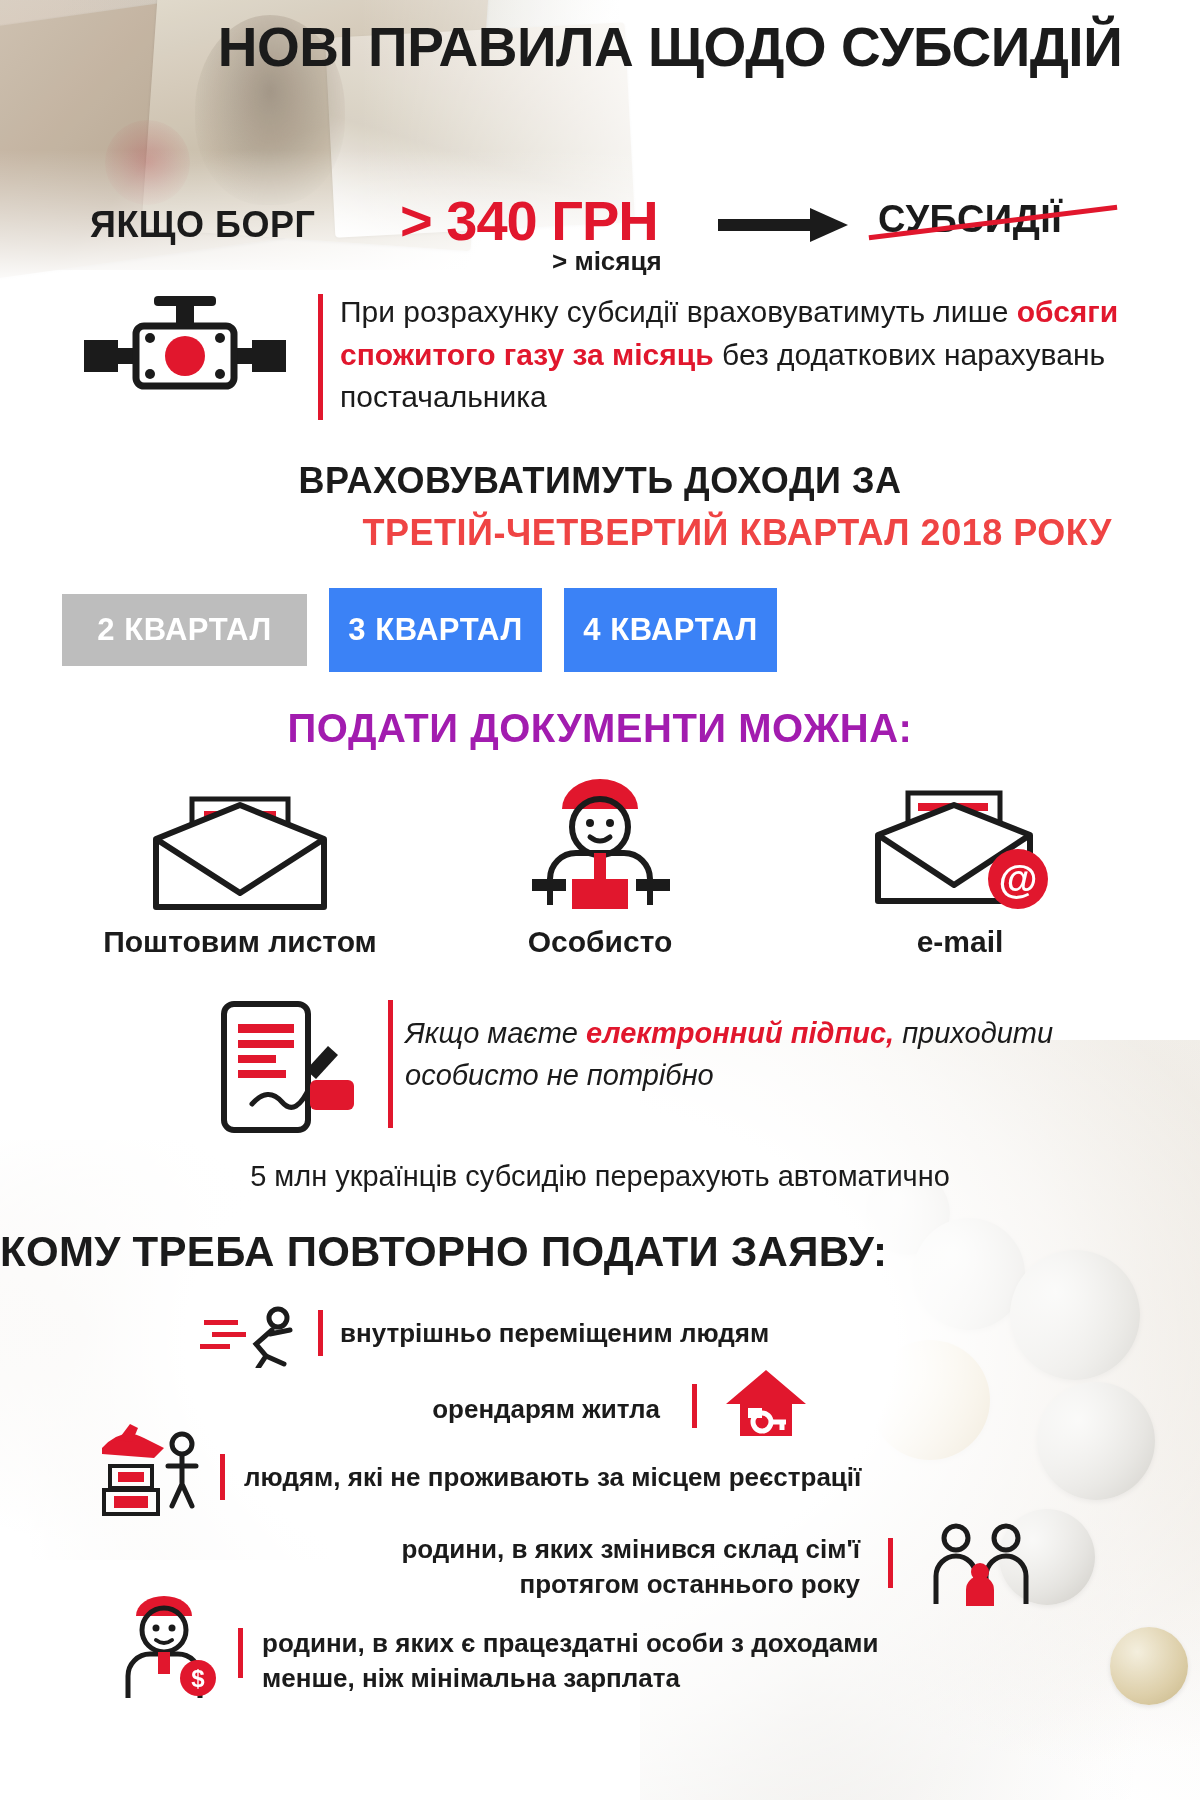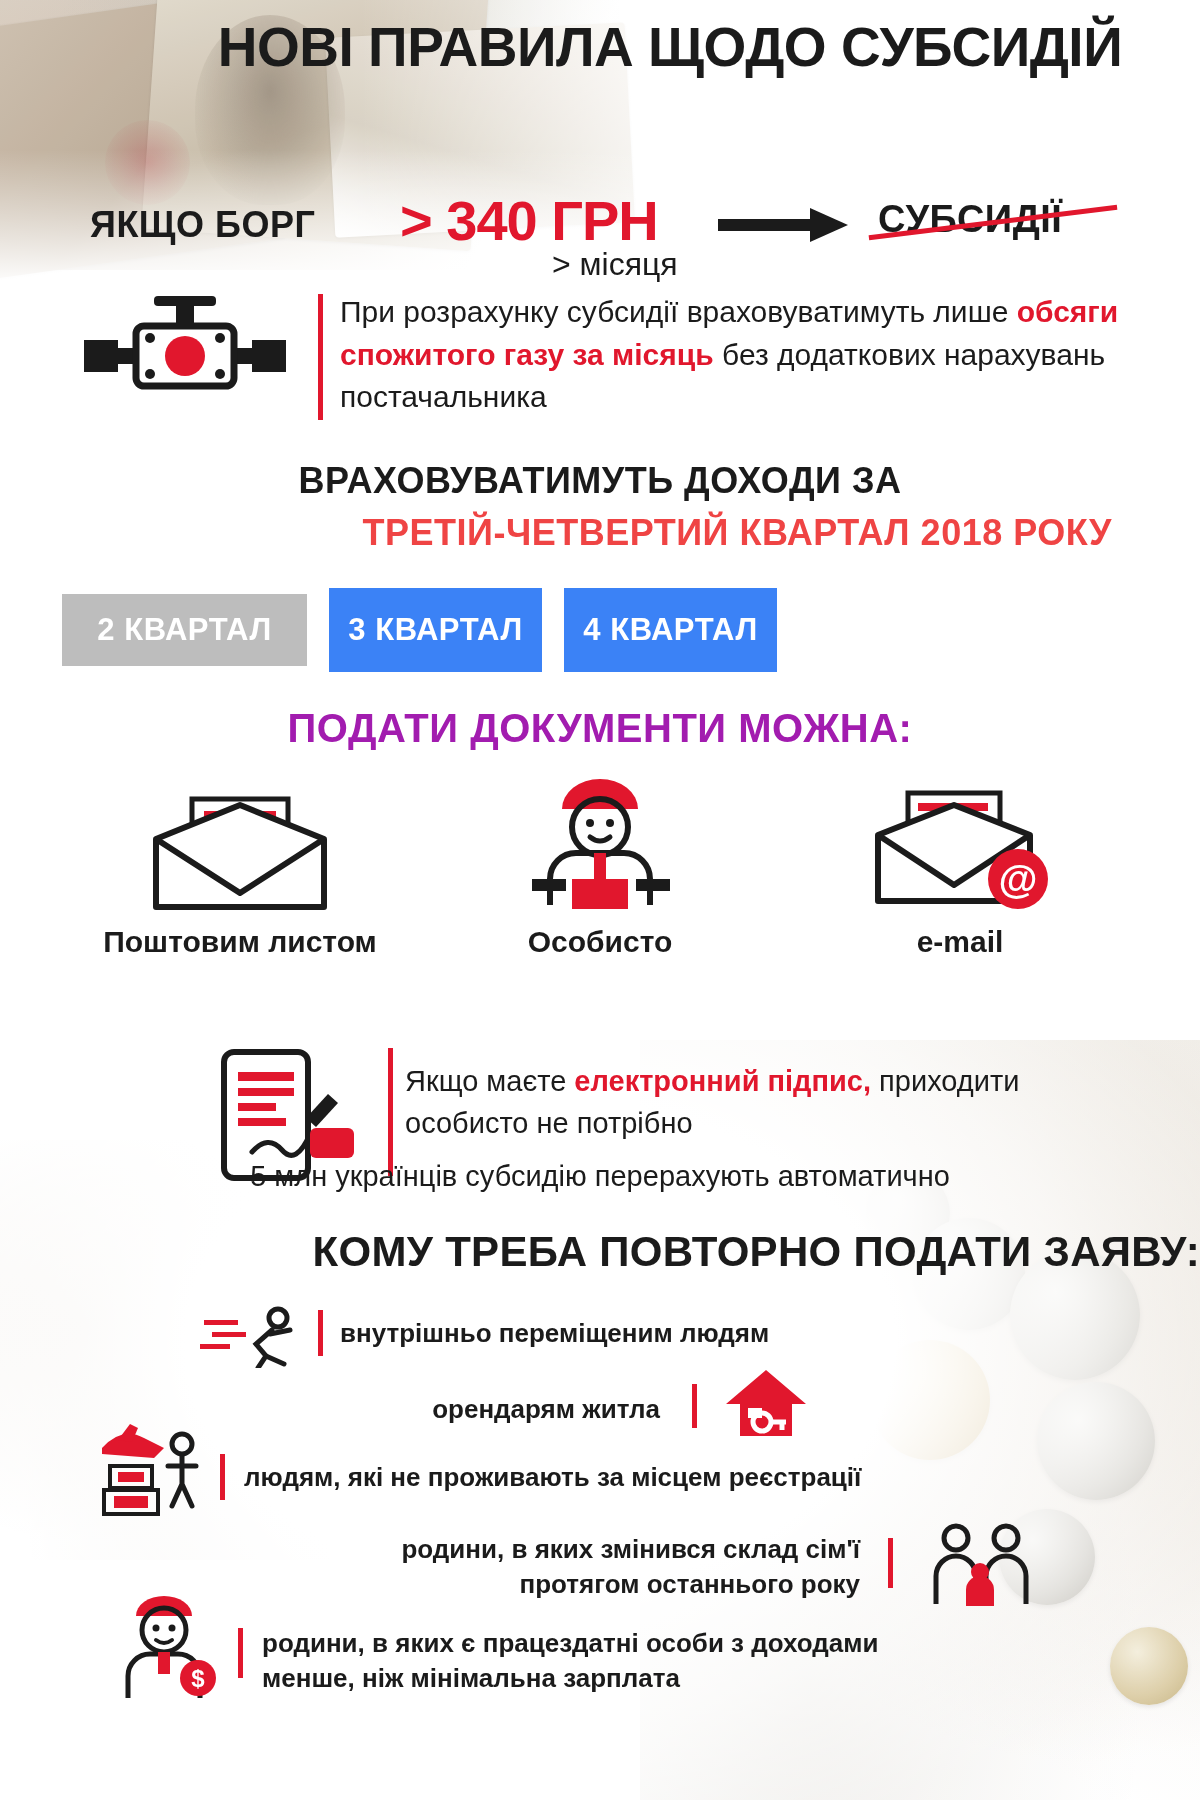--- a/index.html
+++ b/index.html
@@ -181,22 +181,22 @@
     position: absolute;
     left: 400px; top: -8px;
     font-size: 56px;
     font-weight: bold;
     color: #e1172d;
     letter-spacing: -1px;
   }
   .debt-sub {
     position: absolute;
     left: 552px; top: 50px;
-    font-size: 32px;
-    font-weight: normal;
+    font-size: 26px;
+    font-weight: bold;
     color: #1b1b1b;
   }
   .arrow {
     position: absolute;
     left: 718px; top: 12px;
     width: 130px; height: 34px;
   }
   .arrow .shaft {
     position: absolute;
     left: 0; top: 11px;
@@ -332,23 +332,24 @@
   .channel .cap {
     margin-top: 8px;
     font-size: 30px;
     font-weight: bold;
     color: #1b1b1b;
   }
 
   
   .esign {
     position: absolute;
-    left: 210px; top: 1048px;
+    left: 210px; top: 1000px;
     width: 920px;
     height: 135px;
+    font-style: italic;
   }
   .esign .ico {
     position: absolute;
     left: 0; top: 0;
     width: 150px; height: 135px;
   }
   .esign .txt {
     position: absolute;
     left: 195px; top: 12px;
     width: 700px;
@@ -363,21 +364,21 @@
     width: 1200px;
     text-align: center;
     font-size: 29px;
     color: #1b1b1b;
   }
 
   .reapply-h {
     position: absolute;
     left: 0; top: 1228px;
     width: 1200px;
-    text-align: right;
+    text-align: left;
     font-size: 42px;
     font-weight: bold;
     color: #1b1b1b;
     letter-spacing: 0.3px;
   }
 
   .rrow {
     position: absolute;
     font-size: 26px;
     line-height: 1.35;

